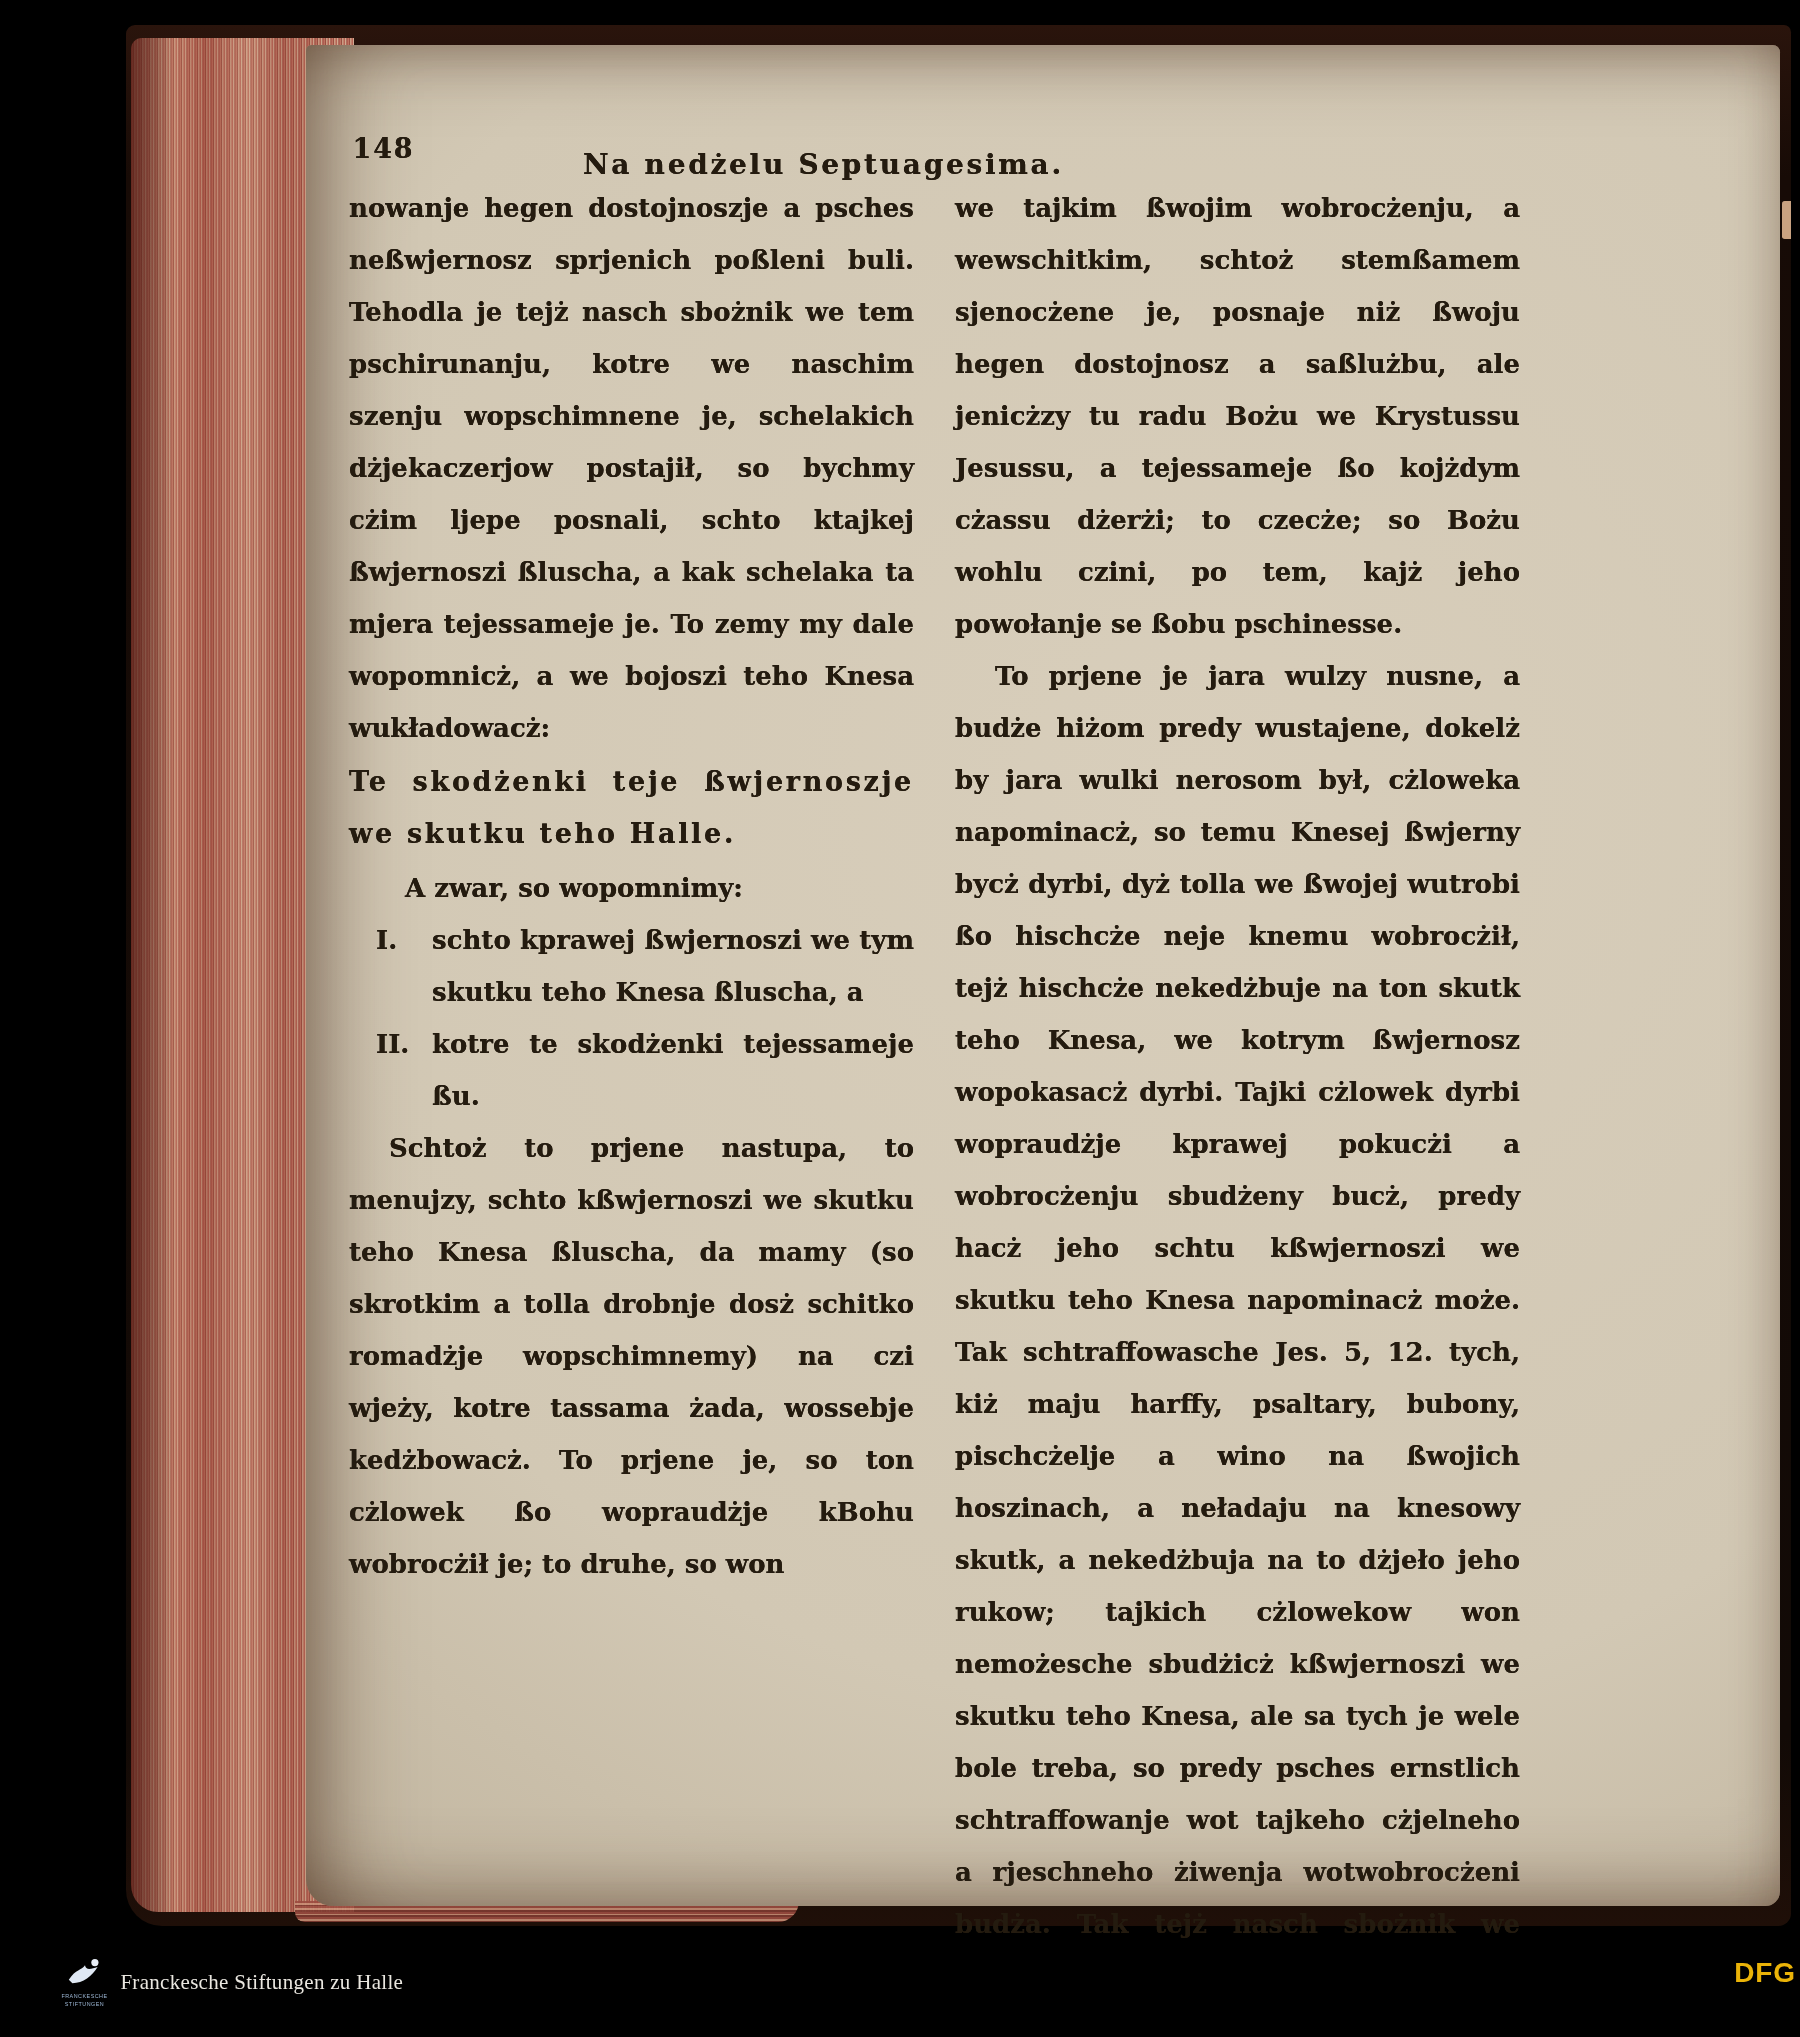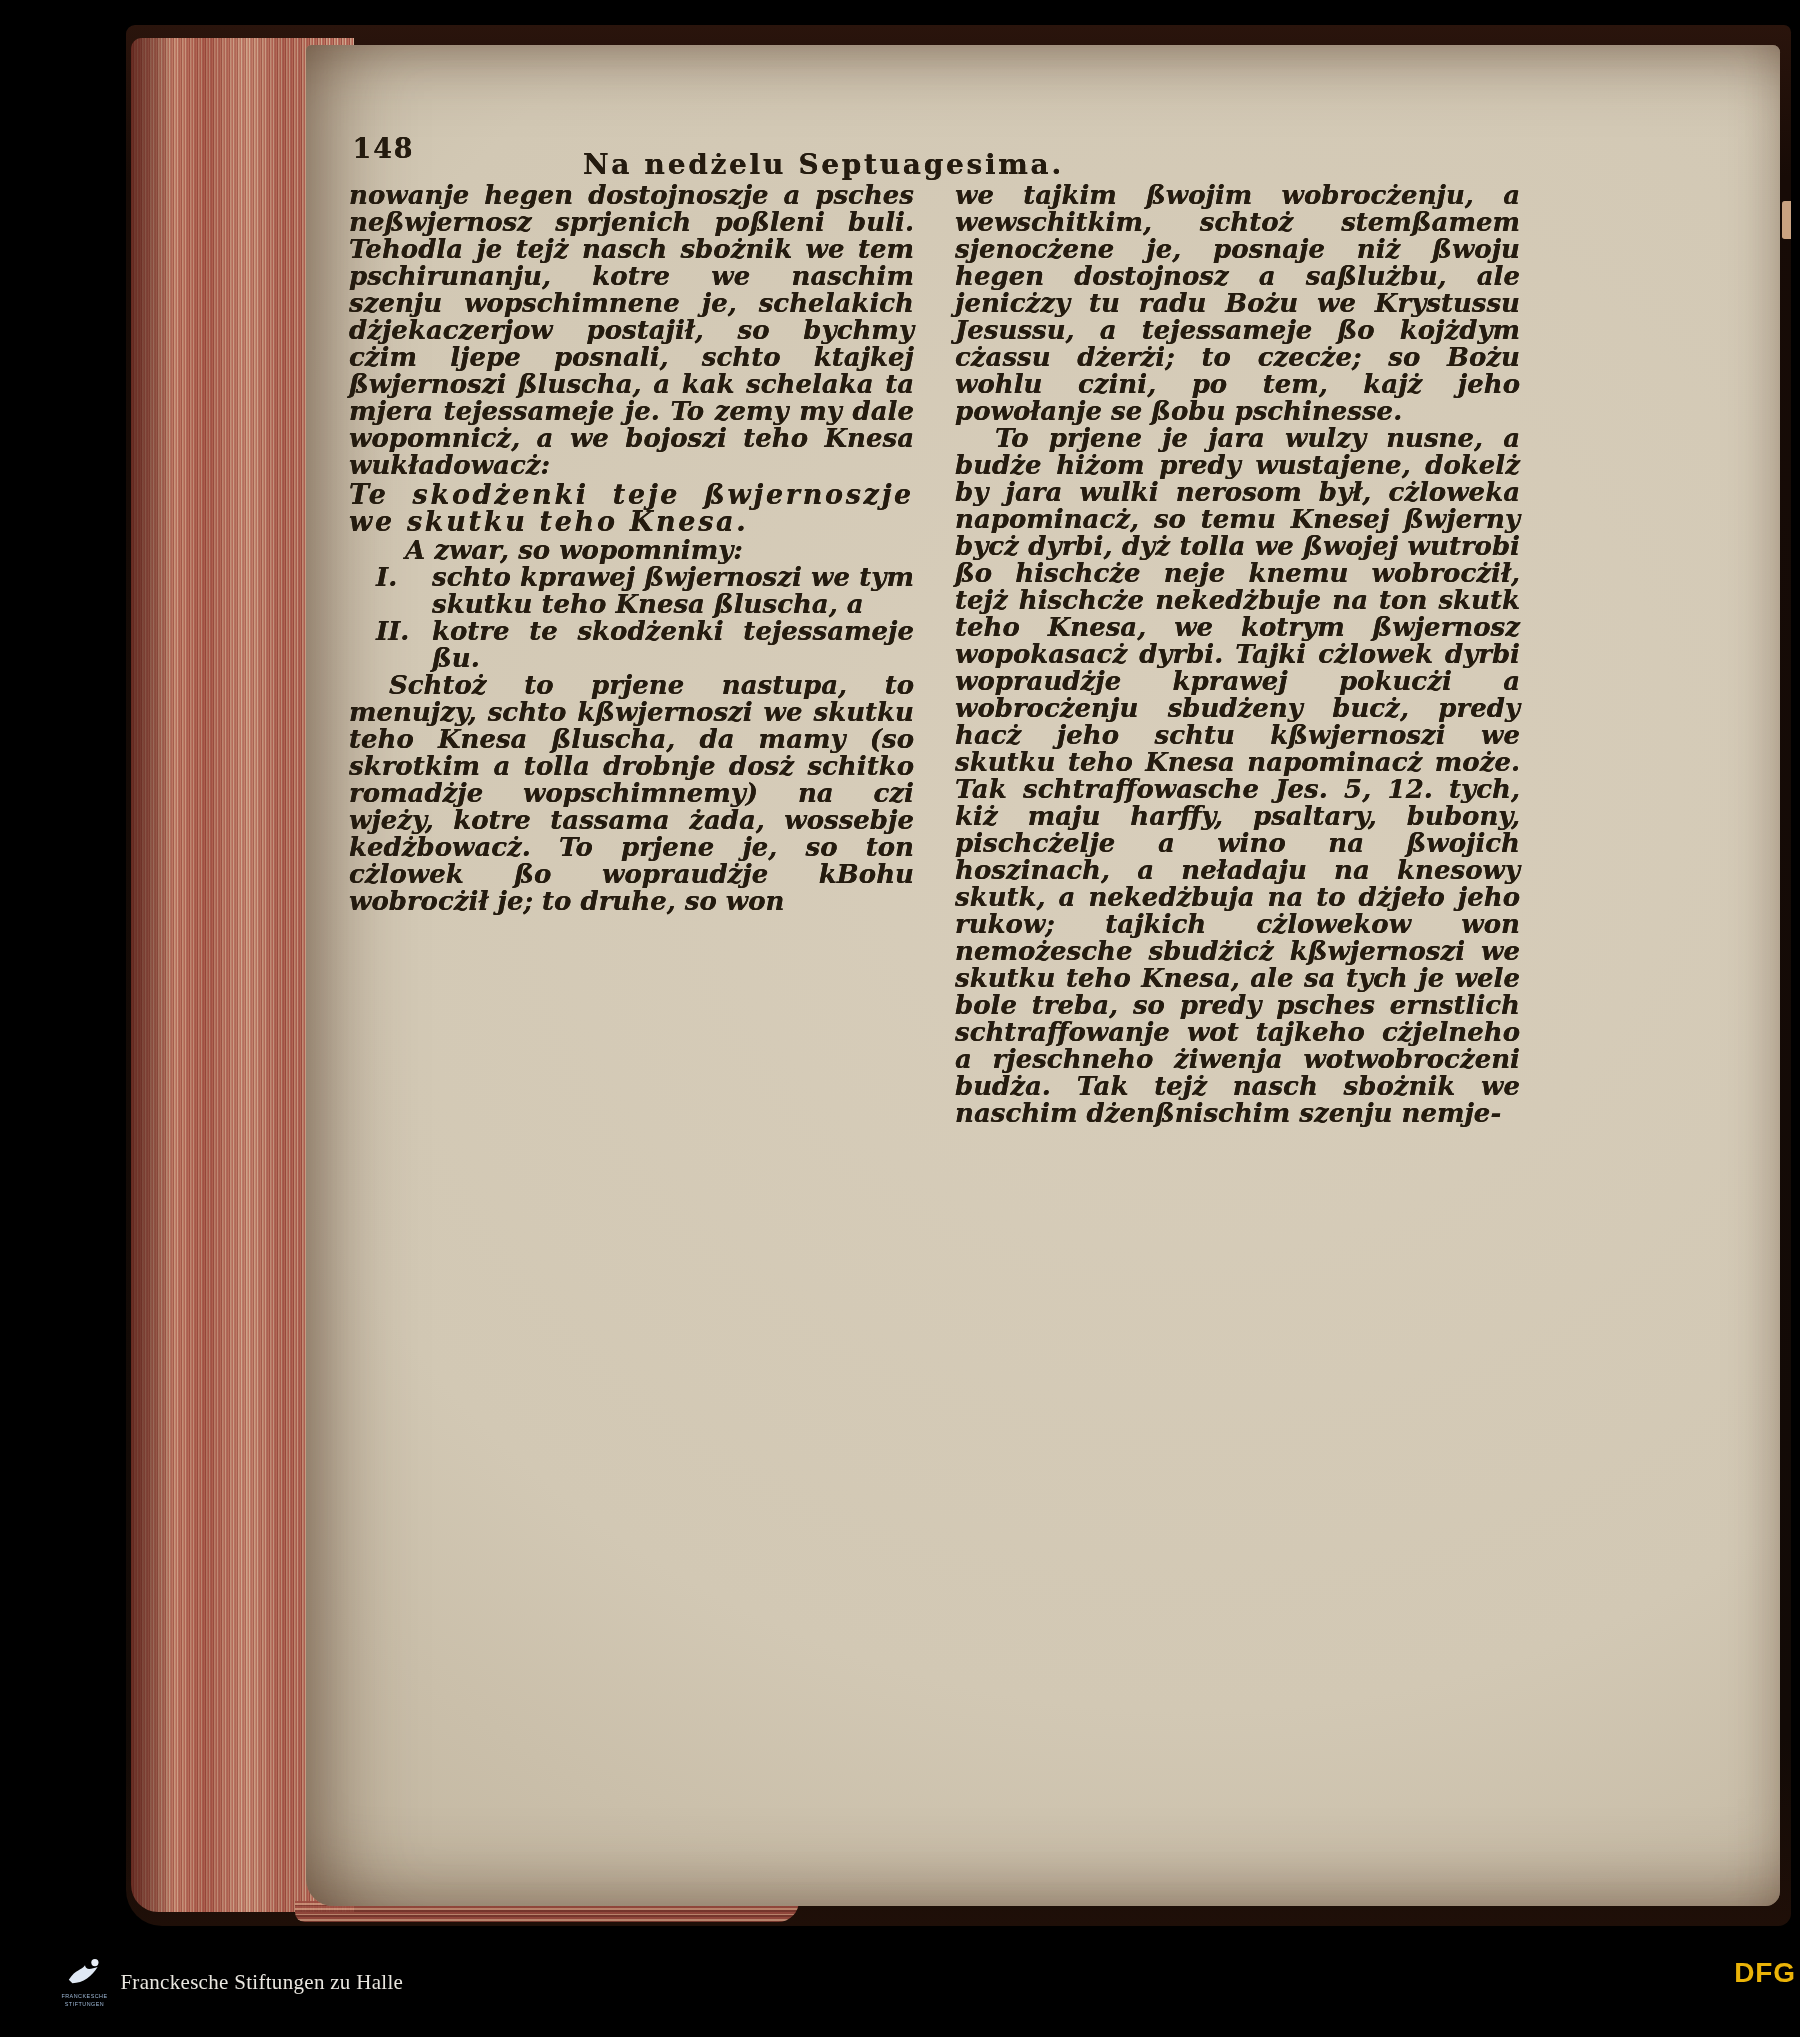--- a/index.html
+++ b/index.html
@@ -54,21 +54,21 @@
   .page-content{
     position:absolute; left:43px; top:83px; width:1173px;
     color:var(--ink);
     font-weight:700;
     text-shadow:0 0 0.4px currentColor;
   }
   .head-row{ position:relative; height:54px; }
   .pageno{ position:absolute; left:3.6px; top:5.4px; font-size:27px; letter-spacing:1.8px;text-align:right; }
   .running{ position:absolute; left:234px; top:0; font-size:28px; letter-spacing:2.7px; white-space:nowrap;margin-top:20px; }
   .cols{ display:flex; gap:41px; }
-  .col{ width:565px; font-size:26px; line-height:27px; text-align:justify;font-style:italic; }
+  .col{ width:565px; font-size:26px; line-height:52px; text-align:justify; }
   .blk{ margin:0; }
   .blk-indent{ text-indent:40px; }
   .blk-heading{ font-size:27px; letter-spacing:2.7px; margin:1.8px 0; }
   .blk-center{ padding-left:56px; text-align:left; }
   .blk-item{ position:relative; padding-left:83px; }
   .blk-item .marker{ position:absolute; left:27px; }
   
   .footer{
     position:absolute; left:0; bottom:0; width:100%; height:81px;
     background:var(--footer-bg);
@@ -105,21 +105,21 @@
       <div class="page-content">
 
         <div class="head-row">
           <span class="pageno">148</span>
           <span class="running">Na nedżelu Septuagesima.</span>
         </div>
 
         <div class="cols">
           <div class="col" id="col-left">
               <div class="blk blk-opening">nowanje hegen dostojnoszje a psches neßwjernosz sprjenich poßleni buli. Tehodla je tejż nasch sbożnik we tem pschirunanju, kotre we naschim szenju wopschimnene je, schelakich dżjekaczerjow postajił, so bychmy cżim ljepe posnali, schto ktajkej ßwjernoszi ßluscha, a kak schelaka ta mjera tejessameje je. To zemy my dale wopomnicż, a we bojoszi teho Knesa wukładowacż:</div>
-              <div class="blk blk-heading">Te skodżenki teje ßwjernoszje we skutku teho Knesa.</div>
+              <div class="blk blk-heading">Te skodżenki teje ßwjernoszje we skutku teho Halle.</div>
               <div class="blk blk-center">A zwar, so wopomnimy:</div>
               <div class="blk blk-item"><span class="marker">I.</span><span>schto kprawej ßwjernoszi we tym skutku teho Knesa ßluscha, a</span></div>
               <div class="blk blk-item"><span class="marker">II.</span><span>kotre te skodżenki tejessameje ßu.</span></div>
               <div class="blk blk-indent">Schtoż to prjene nastupa, to menujzy, schto kßwjernoszi we skutku teho Knesa ßluscha, da mamy (so skrotkim a tolla drobnje dosż schitko romadżje wopschimnemy) na czi wjeży, kotre tassama żada, wossebje kedżbowacż. To prjene je, so ton cżlowek ßo wopraudżje kBohu wobrocżił je; to druhe, so won</div>
             </div>
           <div class="col" id="col-right">
               <div class="blk blk-opening">we tajkim ßwojim wobrocżenju, a wewschitkim, schtoż stemßamem sjenocżene je, posnaje niż ßwoju hegen dostojnosz a saßlużbu, ale jenicżzy tu radu Bożu we Krystussu Jesussu, a tejessameje ßo kojżdym cżassu dżerżi; to czecże; so Bożu wohlu czini, po tem, kajż jeho powołanje se ßobu pschinesse.</div>
               <div class="blk blk-indent">To prjene je jara wulzy nusne, a budże hiżom predy wustajene, dokelż by jara wulki nerosom był, cżloweka napominacż, so temu Knesej ßwjerny bycż dyrbi, dyż tolla we ßwojej wutrobi ßo hischcże neje knemu wobrocżił, tejż hischcże nekedżbuje na ton skutk teho Knesa, we kotrym ßwjernosz wopokasacż dyrbi. Tajki cżlowek dyrbi wopraudżje kprawej pokucżi a wobrocżenju sbudżeny bucż, predy hacż jeho schtu kßwjernoszi we skutku teho Knesa napominacż może. Tak schtraffowasche Jes. 5, 12. tych, kiż maju harffy, psaltary, bubony, pischcżelje a wino na ßwojich hoszinach, a neładaju na knesowy skutk, a nekedżbuja na to dżjeło jeho rukow; tajkich cżlowekow won nemożesche sbudżicż kßwjernoszi we skutku teho Knesa, ale sa tych je wele bole treba, so predy psches ernstlich schtraffowanje wot tajkeho cżjelneho a rjeschneho żiwenja wotwobrocżeni budża. Tak tejż nasch sbożnik we naschim dżenßnischim szenju nemje-</div>
             </div>
         </div>

